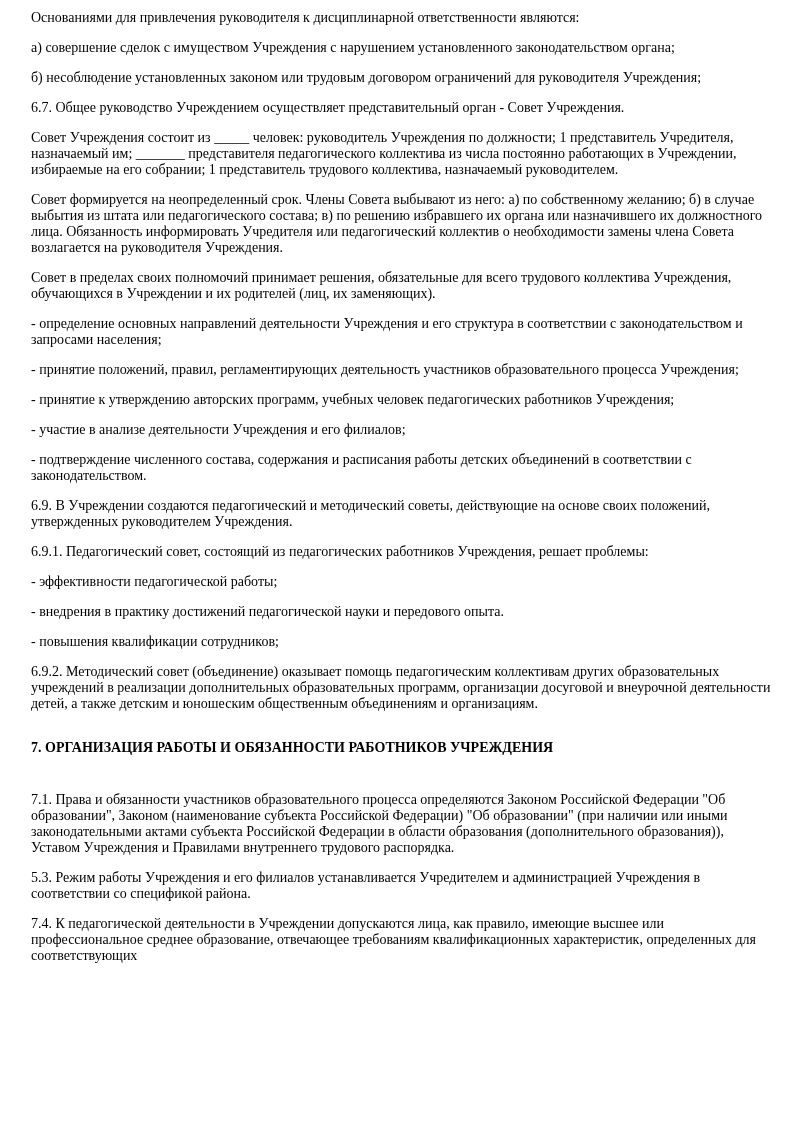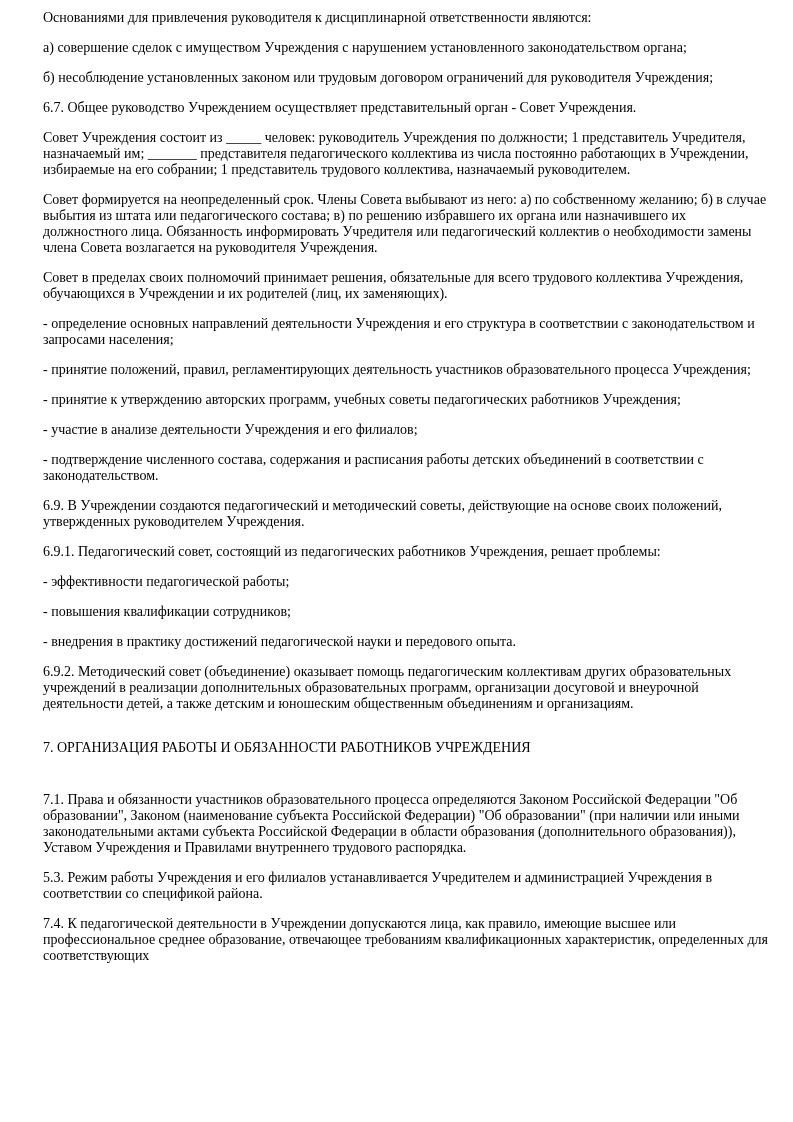--- a/index.html
+++ b/index.html
@@ -15,47 +15,47 @@
     background: #ffffff;
     padding: 10px 22px 0 27px;
     overflow: hidden;
     font-family: "Liberation Serif", "DejaVu Serif", serif;
     font-size: 14px;
     line-height: 16px;
     color: #000000;
     text-align: left;
   }
   .page p {
-    margin: 0 0 14px 16px;
+    margin: 0 0 14px 4px;
   }
   .page p.section-heading {
     margin-top: 28px;
     margin-bottom: 36px;
-    font-weight: normal;
+    font-weight: bold;
   }
 </style>
 </head>
 <body>
 
 <div class="page">
   <p>Основаниями для привлечения руководителя к дисциплинарной ответственности являются:</p>
   <p>а) совершение сделок с имуществом Учреждения с нарушением установленного законодательством органа;</p>
   <p>б) несоблюдение установленных законом или трудовым договором ограничений для руководителя Учреждения;</p>
   <p>6.7. Общее руководство Учреждением осуществляет представительный орган - Совет Учреждения.</p>
   <p>Совет Учреждения состоит из _____ человек: руководитель Учреждения по должности; 1 представитель Учредителя, назначаемый им; _______ представителя педагогического коллектива из числа постоянно работающих в Учреждении, избираемые на его собрании; 1 представитель трудового коллектива, назначаемый руководителем.</p>
   <p>Совет формируется на неопределенный срок. Члены Совета выбывают из него: а) по собственному желанию; б) в случае выбытия из штата или педагогического состава; в) по решению избравшего их органа или назначившего их должностного лица. Обязанность информировать Учредителя или педагогический коллектив о необходимости замены члена Совета возлагается на руководителя Учреждения.</p>
   <p>Совет в пределах своих полномочий принимает решения, обязательные для всего трудового коллектива Учреждения, обучающихся в Учреждении и их родителей (лиц, их заменяющих).</p>
   <p>- определение основных направлений деятельности Учреждения и его структура в соответствии с законодательством и запросами населения;</p>
   <p>- принятие положений, правил, регламентирующих деятельность участников образовательного процесса Учреждения;</p>
-  <p>- принятие к утверждению авторских программ, учебных советы педагогических работников Учреждения;</p>
+  <p>- принятие к утверждению авторских программ, учебных человек педагогических работников Учреждения;</p>
   <p>- участие в анализе деятельности Учреждения и его филиалов;</p>
   <p>- подтверждение численного состава, содержания и расписания работы детских объединений в соответствии с законодательством.</p>
   <p>6.9. В Учреждении создаются педагогический и методический советы, действующие на основе своих положений, утвержденных руководителем Учреждения.</p>
   <p>6.9.1. Педагогический совет, состоящий из педагогических работников Учреждения, решает проблемы:</p>
   <p>- эффективности педагогической работы;</p>
+  <p>- внедрения в практику достижений педагогической науки и передового опыта.</p>
   <p>- повышения квалификации сотрудников;</p>
-  <p>- внедрения в практику достижений педагогической науки и передового опыта.</p>
   <p>6.9.2. Методический совет (объединение) оказывает помощь педагогическим коллективам других образовательных учреждений в реализации дополнительных образовательных программ, организации досуговой и внеурочной деятельности детей, а также детским и юношеским общественным объединениям и организациям.</p>
   <p class="section-heading">7. ОРГАНИЗАЦИЯ РАБОТЫ И ОБЯЗАННОСТИ РАБОТНИКОВ УЧРЕЖДЕНИЯ</p>
   <p>7.1. Права и обязанности участников образовательного процесса определяются Законом Российской Федерации "Об образовании", Законом (наименование субъекта Российской Федерации) "Об образовании" (при наличии или иными законодательными актами субъекта Российской Федерации в области образования (дополнительного образования)), Уставом Учреждения и Правилами внутреннего трудового распорядка.</p>
   <p>5.3. Режим работы Учреждения и его филиалов устанавливается Учредителем и администрацией Учреждения в соответствии со спецификой района.</p>
   <p>7.4. К педагогической деятельности в Учреждении допускаются лица, как правило, имеющие высшее или профессиональное среднее образование, отвечающее требованиям квалификационных характеристик, определенных для соответствующих</p>
 </div>
 
 </body></html>

